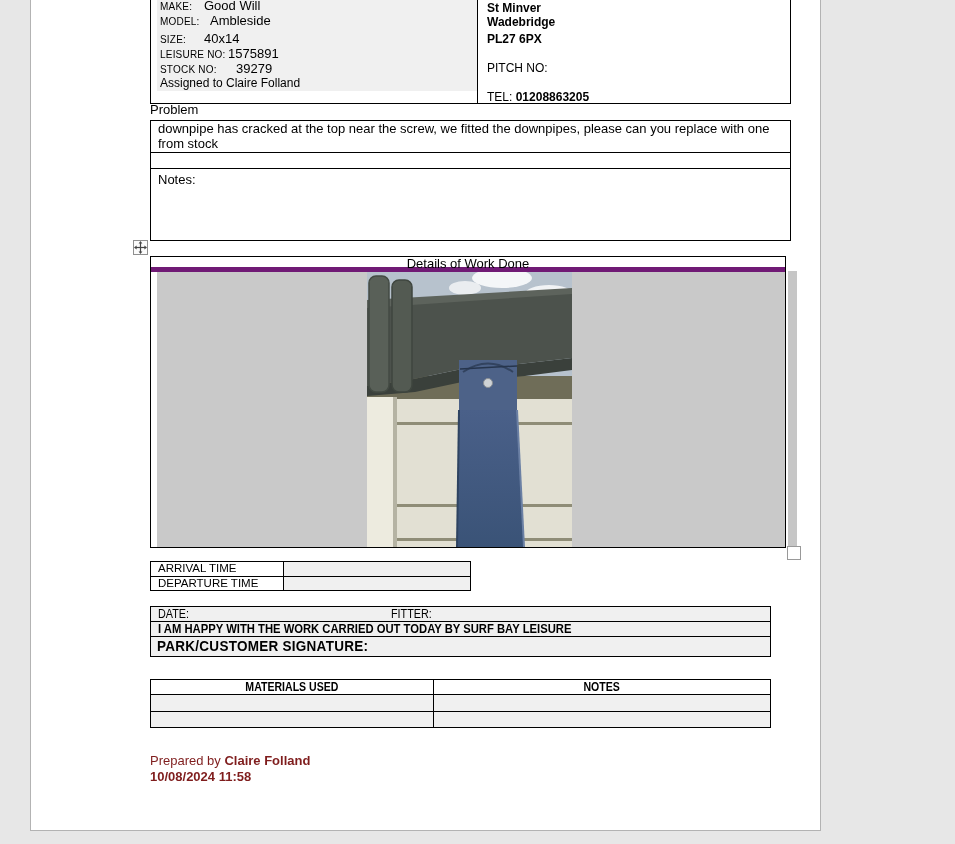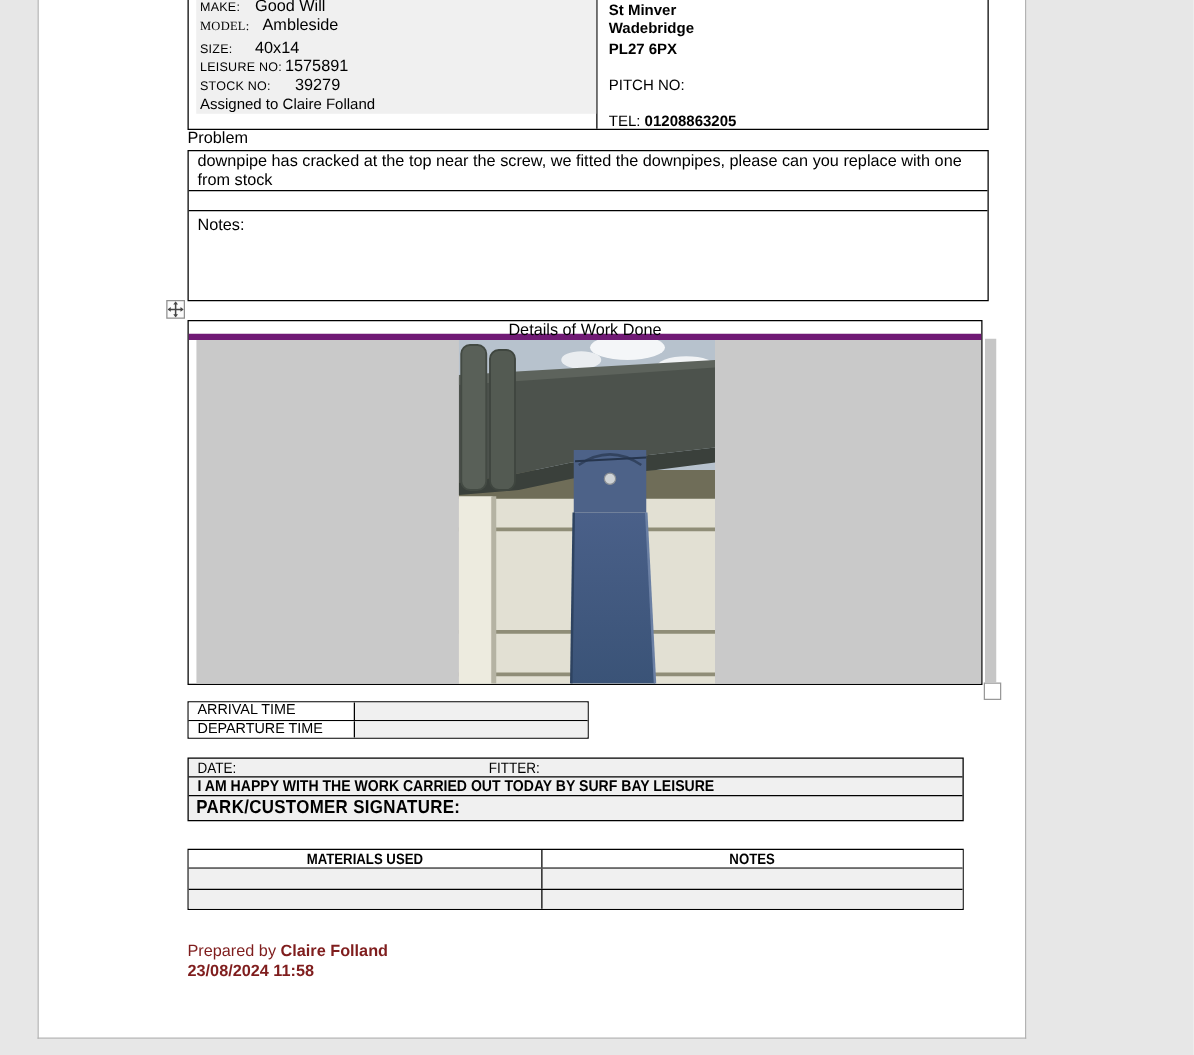--- a/index.html
+++ b/index.html
@@ -11,21 +11,21 @@
 
   
   .info-tbl { position:absolute; left:150px; top:-8px; width:641px; height:112px;
               border:1px solid #000; display:flex; background:#fff; }
   .info-left { width:327px; border-right:1px solid #000; position:relative; }
   .info-shade { position:absolute; left:6px; right:0; top:0; height:98px; background:#f0f0f0; padding:3px 0 0 3px; }
   .irow { height:15px; white-space:nowrap; }
   .irow .flabel { display:inline-block; font-size:10px; letter-spacing:.2px; }
   .irow .fval { font-size:13px; }
   .irow:nth-child(1) .flabel { width:44px; }
-  .irow:nth-child(2) .flabel { width:50px;font-family:Liberation Serif, serif; }
+  .irow:nth-child(2) .flabel { width:50px; }
   .irow:nth-child(3) .flabel { width:44px; margin-top:3px; }
   .irow:nth-child(3) { margin-top:3px; }
   .irow:nth-child(4) .flabel { width:68px; }
   .irow:nth-child(5) .flabel { width:76px; }
   .assigned { font-size:12px; margin-top:2px; }
   .info-right { flex:1; position:relative; font-size:12px; }
   .addr { position:absolute; left:9px; font-weight:bold; }
   .plain { position:absolute; left:9px; font-weight:normal; }
 
   
@@ -218,15 +218,15 @@
       <div class="m-c2"></div>
     </div>
     <div class="m-row">
       <div class="m-c1"></div>
       <div class="m-c2"></div>
     </div>
   </div>
 
   <div class="footer">
     <div><span>Prepared by </span><b>Claire Folland</b></div>
-    <div><b>23/08/2024 11:58</b></div>
+    <div><b>10/08/2024 11:58</b></div>
   </div>
 </div>
 
 </body></html>

